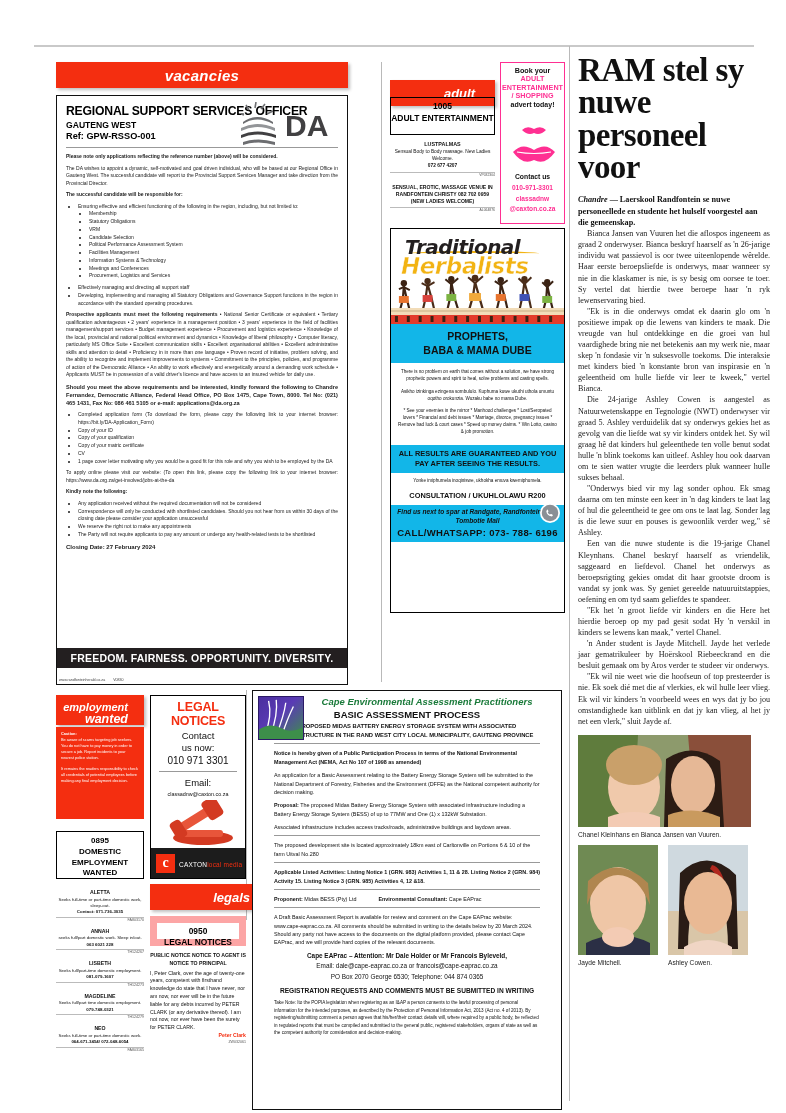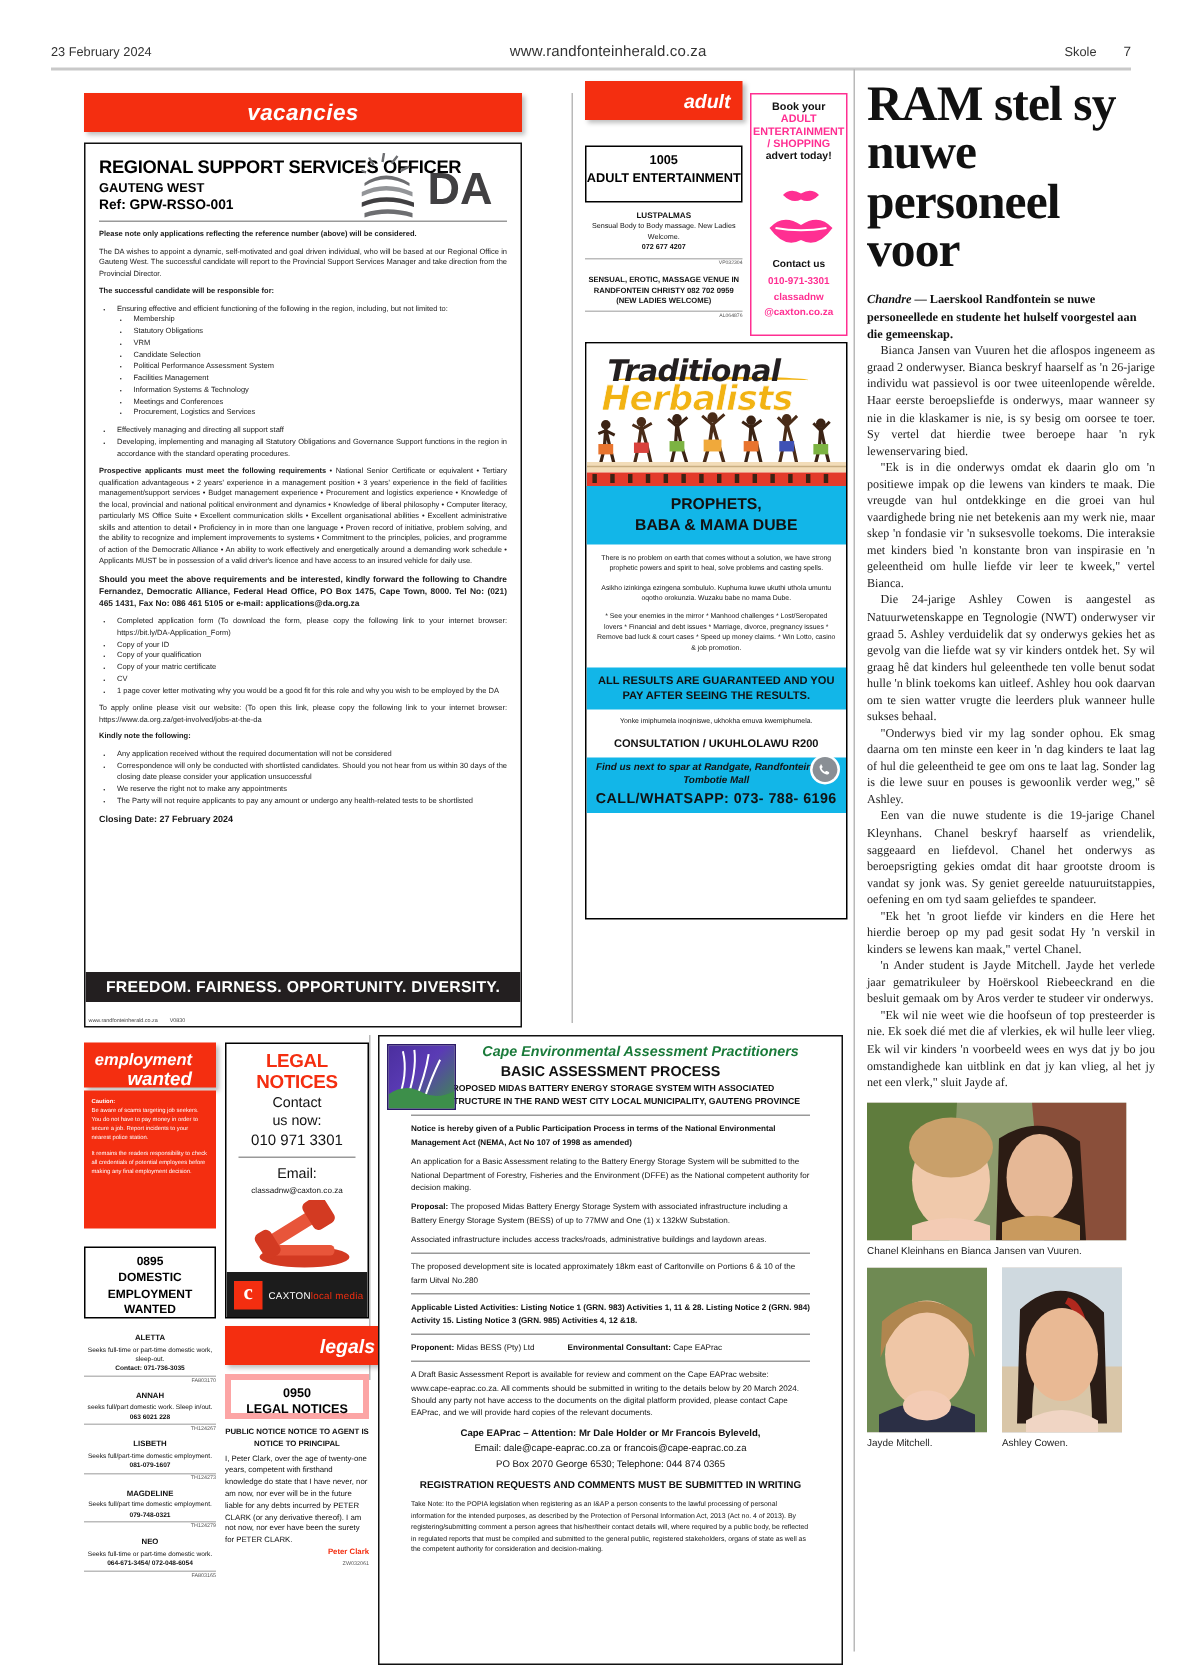--- a/index.html
+++ b/index.html
@@ -125,36 +125,36 @@
   }
   #caxton-txt { color:#fff; font-size:11px; letter-spacing:.2px;}
   #caxton-txt span { color:#f42e10; font-size:6.5px; }
 
   #legals-bar {
     position:absolute; left:150px; top:884px; width:108px; height:26px;
     justify-content:flex-end; padding-right:8px; font-size:13px;
   }
   #legals-num {
     position:absolute; left:150px; top:916px; width:96px; height:30px;
-    border:4px solid #fca5a5; text-align:center; font-size:8.4px; font-weight:bold;
+    border:7px solid #fca5a5; text-align:center; font-size:8.4px; font-weight:bold;
     line-height:1.35; padding-top:3px;
   }
   #legals-body {
     position:absolute; left:150px; top:952px; width:96px;
     font-size:5.2px; line-height:1.5; text-align:center; color:#111;
   }
   #legals-body .hd { font-weight:bold; display:block; }
   #legals-body .para { text-align:left; margin-top:2px; }
   #legals-body .sig { color:#f42e10; font-weight:bold; text-align:right; display:block;}
   #legals-body .ref { text-align:right; font-size:3.6px; color:#555; display:block; }
 
   
   #adult-bar {
-    position:absolute; left:390px; top:54px; width:105px; height:26px;
-    justify-content:flex-end; padding-right:8px; font-size:13px;
+    position:absolute; left:390px; top:80px; width:105px; height:26px;
+    justify-content:flex-end; padding-right:20px; font-size:13px;
   }
   #adult-num {
     position:absolute; left:390px; top:97px; width:105px; height:38px;
     border:1px solid #000; text-align:center; font-size:8.5px; font-weight:bold;
     line-height:1.4; padding-top:3px;
   }
   #adult-listings {
     position:absolute; left:390px; top:141px; width:105px;
     font-size:4.8px; line-height:1.45; text-align:center; color:#111;
   }
@@ -264,28 +264,20 @@
   #photo1 { margin-top:8px; width:173px; height:92px; }
   #photo-row { display:flex; gap:10px; margin-top:6px; }
   #photoA { width:80px; height:110px; }
   #photoB { width:80px; height:110px; }
 </style>
 </head>
 <body>
 
 <div id="page">
 
-  <div class="masthead">
-    <span>23 February 2024</span>
-    <span class="mh-url">www.randfonteinherald.co.za</span>
-    <span class="mh-right">
-      <span class="mh-section">Skole</span>
-      <span class="mh-page">7</span>
-    </span>
-  </div>
   <div class="mast-rule"></div>
 
   <div class="vrule" style="left:569px; top:46px; height:1055px;"></div>
   <div class="vrule" style="left:381px; top:62px; height:620px;"></div>
   <div class="vrule" style="left:246px; top:690px; height:230px;"></div>
 
   <div class="redbar" id="vacancies-bar">
     <span>vacancies</span>
   </div>
 

